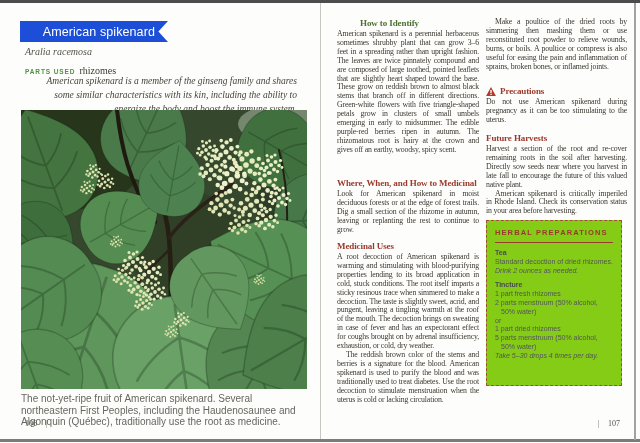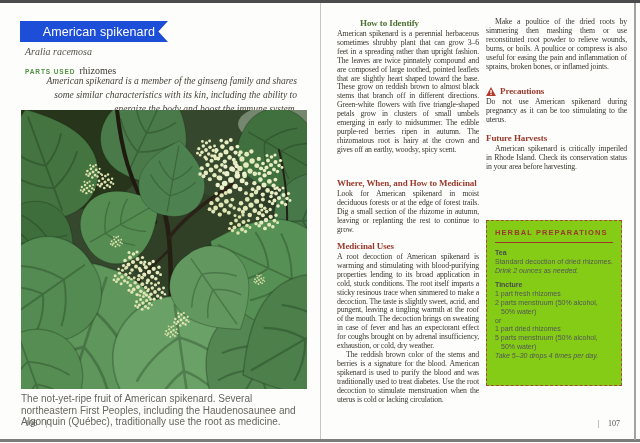--- a/index.html
+++ b/index.html
@@ -198,20 +198,21 @@
       <rect x="5.2" y="8.3" width="1.6" height="1.5" fill="#ffffff"></rect>
     </svg>
     <span>Precautions</span>
   </div>
   <div class="col-block body-text" style="left:486px;top:98px;width:141px;">
     <p>Do not use American spikenard during pregnancy as it can be too stimulating to the uterus.</p>
   </div>
 
   <div class="col-block sec-title maroon-title" style="left:486px;top:133px;width:141px;">Future Harvests</div>
   <div class="col-block body-text" style="left:486px;top:145px;width:141px;">
+    <p>Harvest a section of the root and re-cover remaining roots in the soil after harvesting. Directly sow seeds near where you harvest in late fall to encourage the future of this valued native plant.</p>
     <p class="indent">American spikenard is critically imperiled in Rhode Island. Check its conservation status in your area before harvesting.</p>
   </div>
 
   <div class="prep-box">
     <div class="prep-title">HERBAL PREPARATIONS</div>
     <div class="grp">
       <div class="grp-label">Tea</div>
       <div>Standard decoction of dried rhizomes.</div>
       <div class="it">Drink 2 ounces as needed.</div>
     </div>

